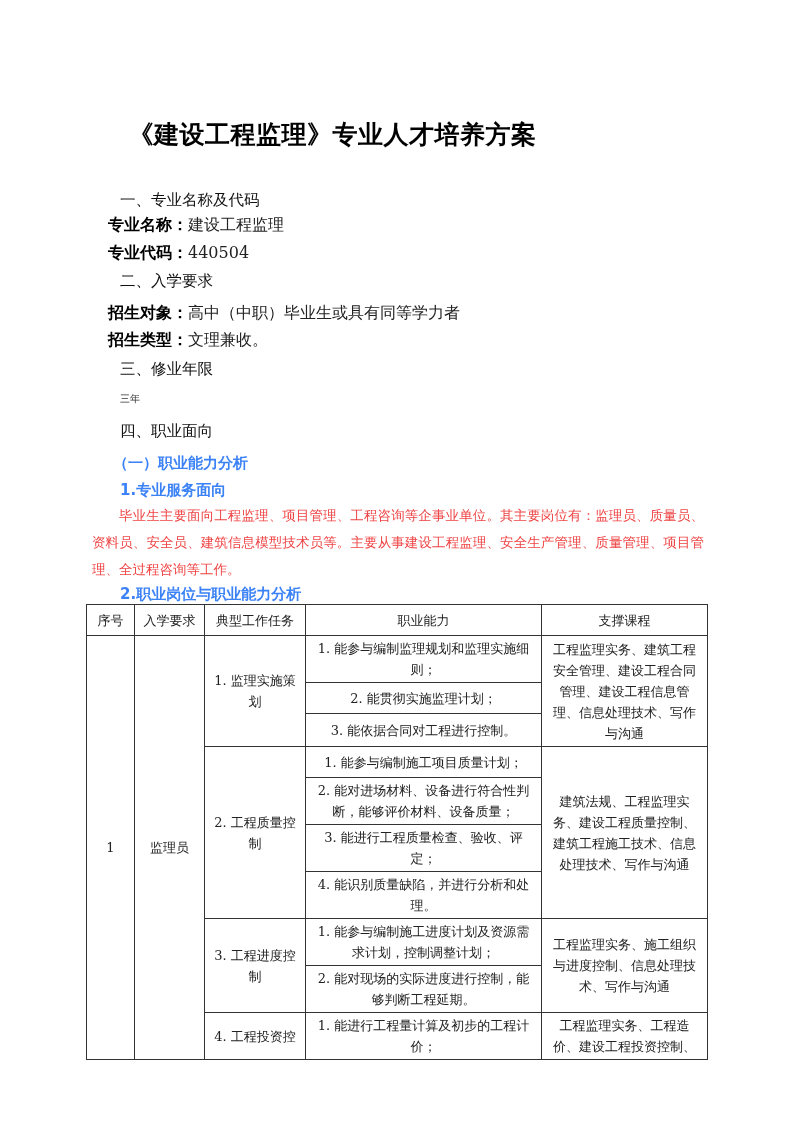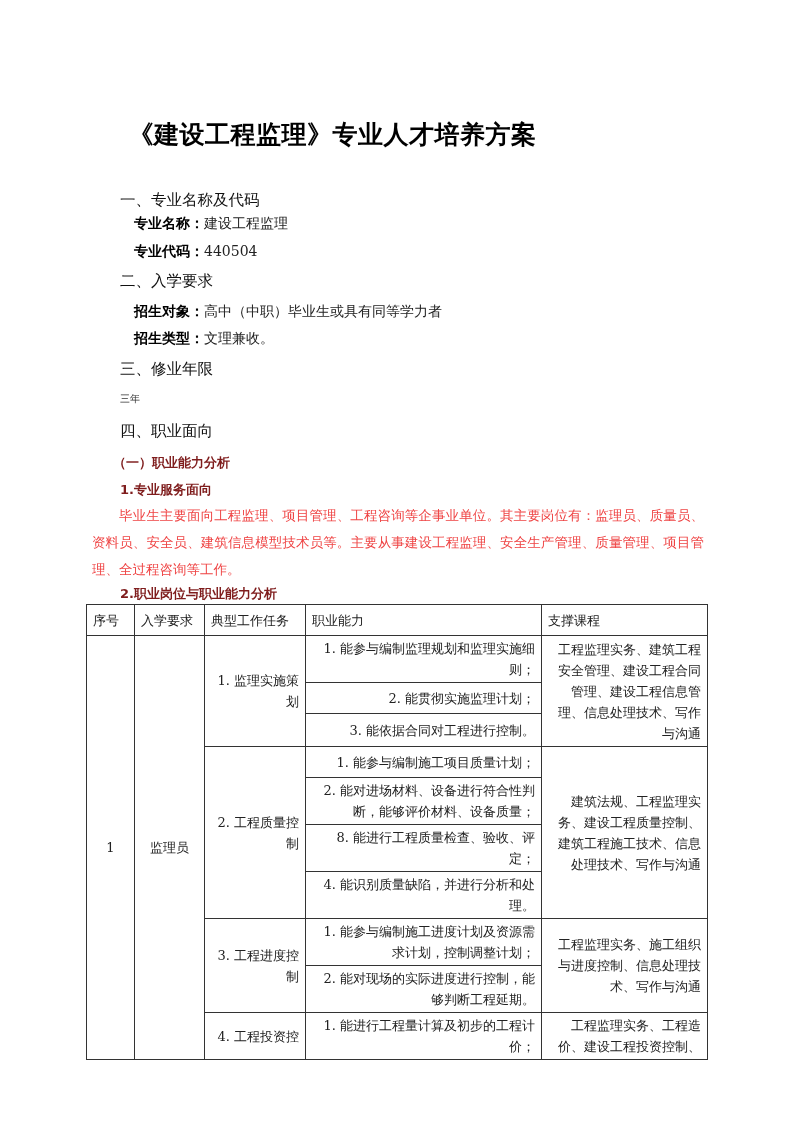--- a/index.html
+++ b/index.html
@@ -1,32 +1,32 @@
 <!DOCTYPE html>
 <html><head>
 <meta charset="utf-8">
 <style>
   html, body { margin: 0; padding: 0; background: #ffffff; }
   body { width: 793px; height: 1122px; position: relative; overflow: hidden;
          font-family: "DejaVu Serif", "Liberation Serif", serif; color: #111; }
   .page-title { position: absolute; top: 118px; left: 0; width: 665px; text-align: center;
                 font-size: 25px; font-weight: bold; letter-spacing: 0.5px; color: #000; }
   .h1 { position: absolute; left: 120px; font-size: 15.5px; font-family: "DejaVu Sans", "Liberation Sans", sans-serif; color: #111; }
-  .field { position: absolute; left: 134px; font-size: 14px; color: #222; }
+  .field { position: absolute; left: 108px; font-size: 16px; color: #222; }
   .field .k { font-weight: bold; font-family: "DejaVu Sans", "Liberation Sans", sans-serif; color: #000; }
   .plain { position: absolute; left: 120px; font-size: 10px; color: #333; }
-  .h2 { position: absolute; left: 120px; font-size: 13px; font-weight: bold; font-family: "DejaVu Sans", "Liberation Sans", sans-serif; color: #7f1d1d; }
+  .h2 { position: absolute; left: 120px; font-size: 15px; font-weight: bold; font-family: "DejaVu Sans", "Liberation Sans", sans-serif; color: #3b82f6; }
   .para { position: absolute; left: 92px; width: 612px; font-size: 13.5px; line-height: 27px; color: #ef4444;
           text-indent: 27px; text-align: justify; }
   table.grid { position: absolute; left: 86px; top: 604px; width: 621px; border-collapse: collapse;
                font-size: 13px; color: #222; table-layout: fixed; }
   table.grid td, table.grid th { border: 1px solid #333; padding: 2px 6px; vertical-align: middle; line-height: 21px; }
-  table.grid th { font-weight: normal; height: 26px; text-align: left; }
+  table.grid th { font-weight: normal; height: 26px; text-align: center; }
   .c-center { text-align: center; }
-  .c-left { text-align: right; }
+  .c-left { text-align: center; }
 </style>
 </head>
 <body>
 
 <div class="page-title">《建设工程监理》专业人才培养方案</div>
 
 <div class="h1" style="top:190px;">一、专业名称及代码</div>
 <div class="field" style="top:215px;">
   <span class="k">专业名称：</span><span>建设工程监理</span>
 </div>
@@ -84,21 +84,21 @@
 
   <tr style="height:31px;">
     <td rowspan="4" class="c-left">2. 工程质量控制</td>
     <td class="c-left">1. 能参与编制施工项目质量计划；</td>
     <td rowspan="4" class="c-left">建筑法规、工程监理实务、建设工程质量控制、建筑工程施工技术、信息处理技术、写作与沟通</td>
   </tr>
   <tr style="height:43px;">
     <td class="c-left">2. 能对进场材料、设备进行符合性判断，能够评价材料、设备质量；</td>
   </tr>
   <tr style="height:31px;">
-    <td class="c-left">8. 能进行工程质量检查、验收、评定；</td>
+    <td class="c-left">3. 能进行工程质量检查、验收、评定；</td>
   </tr>
   <tr style="height:40px;">
     <td class="c-left">4. 能识别质量缺陷，并进行分析和处理。</td>
   </tr>
 
   <tr style="height:41px;">
     <td rowspan="2" class="c-left">3. 工程进度控制</td>
     <td class="c-left">1. 能参与编制施工进度计划及资源需求计划，控制调整计划；</td>
     <td rowspan="2" class="c-left">工程监理实务、施工组织与进度控制、信息处理技术、写作与沟通</td>
   </tr>

